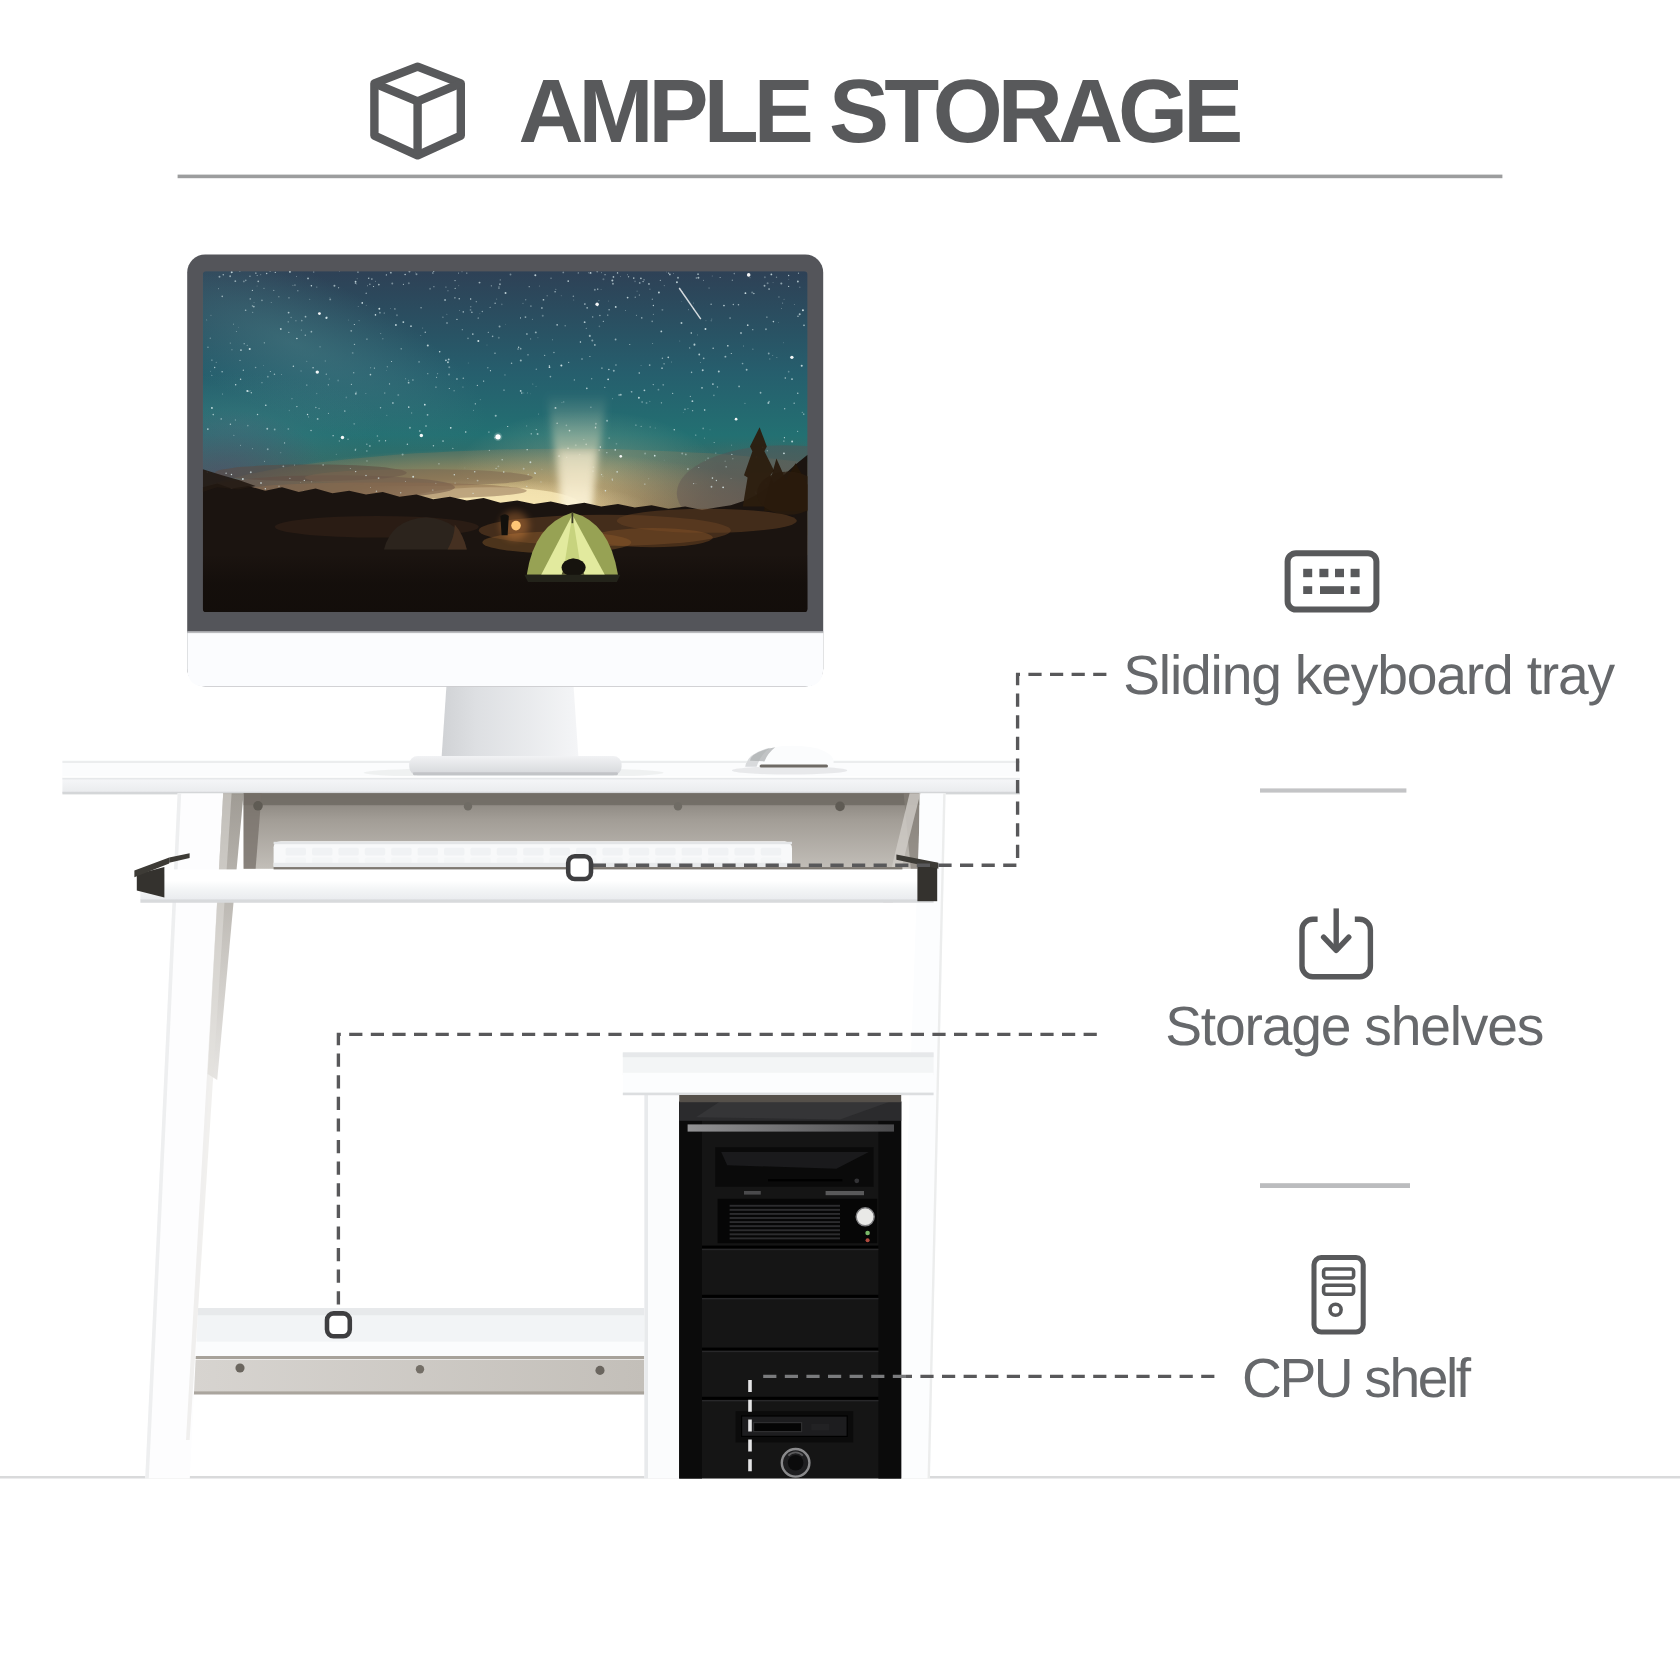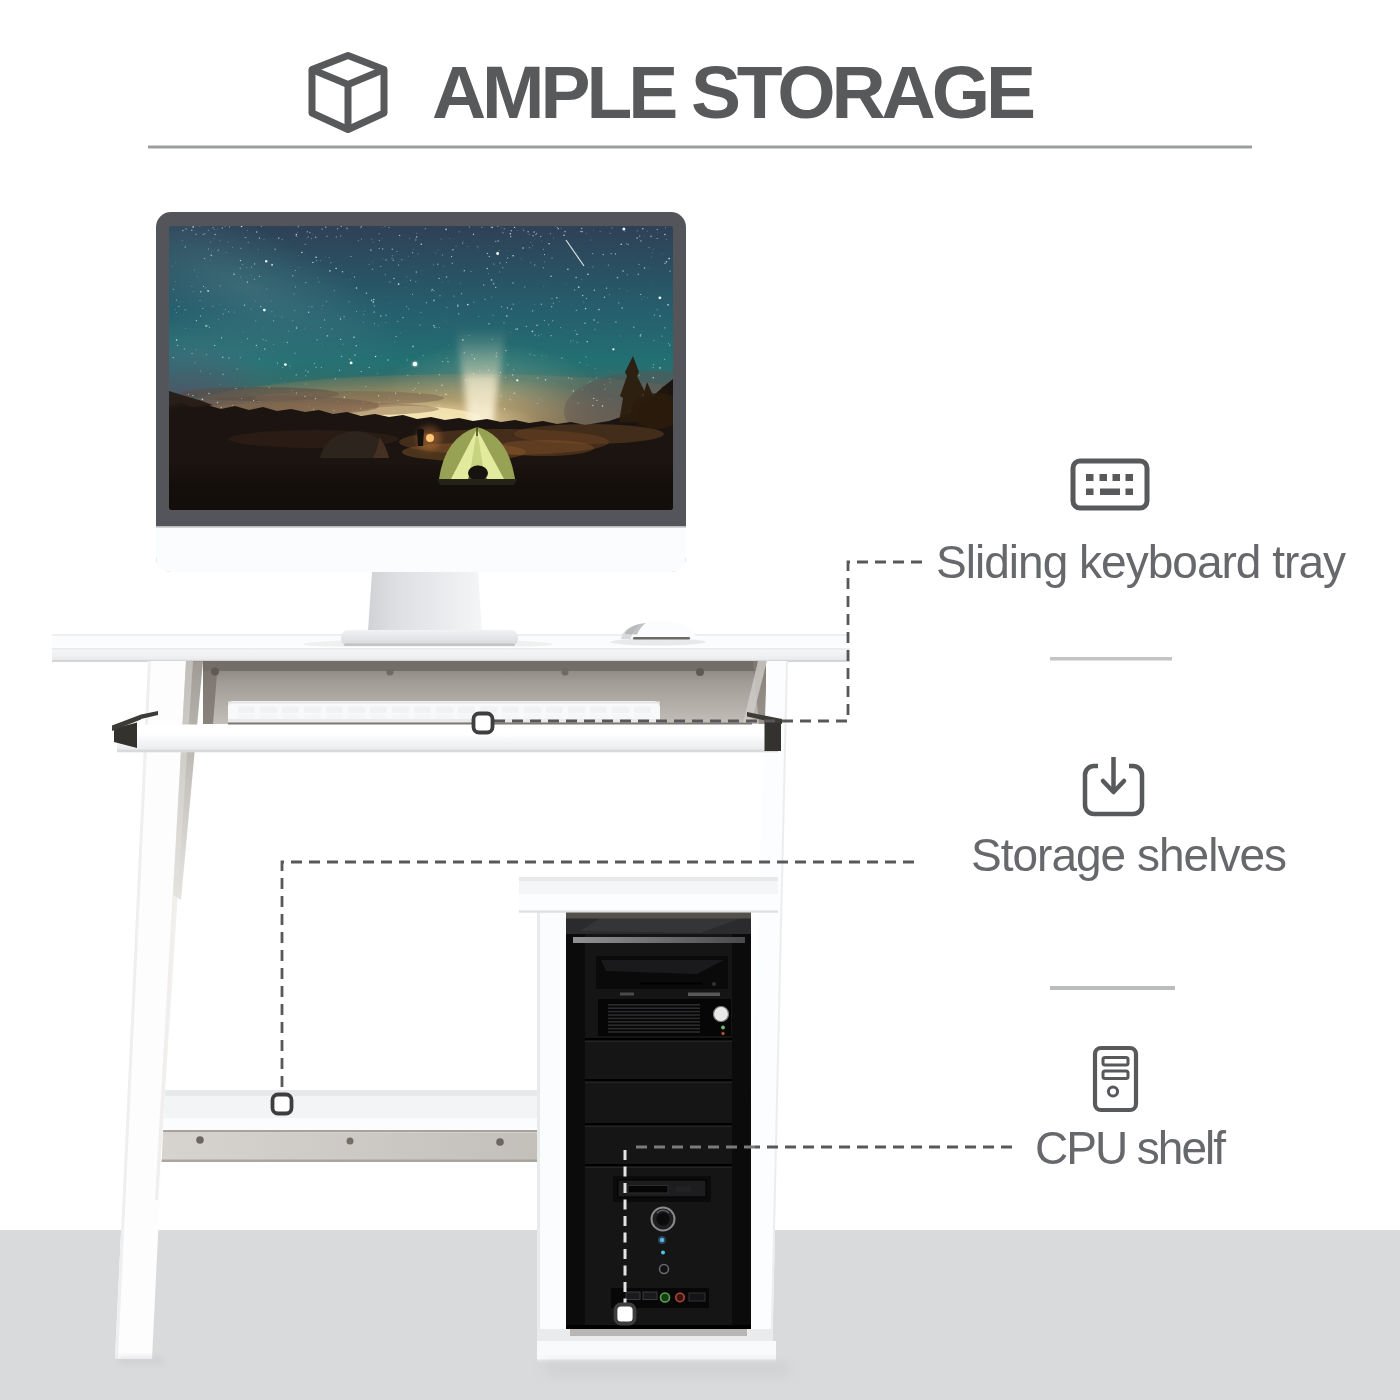--- a/index.html
+++ b/index.html
@@ -1,16 +1,16 @@
 <!DOCTYPE html>
 <html><head>
 <meta charset="utf-8">
 <style>
   html,body { margin:0; padding:0; background:#ffffff; }
-  #page { position:relative; width:1400px; height:1400px; overflow:hidden;
+  #page { position:relative; width:1400px; height:1232px; overflow:hidden;
           font-family:"Liberation Sans", sans-serif; }
   svg { display:block; }
 </style>
 </head>
 <body>
 <div id="page">
 <svg width="1400" height="1400" viewBox="0 0 1400 1400" xmlns="http://www.w3.org/2000/svg">
 <defs>
   <linearGradient id="sky" x1="0" y1="0" x2="0" y2="1">
     <stop offset="0" stop-color="#2e4156"></stop>

